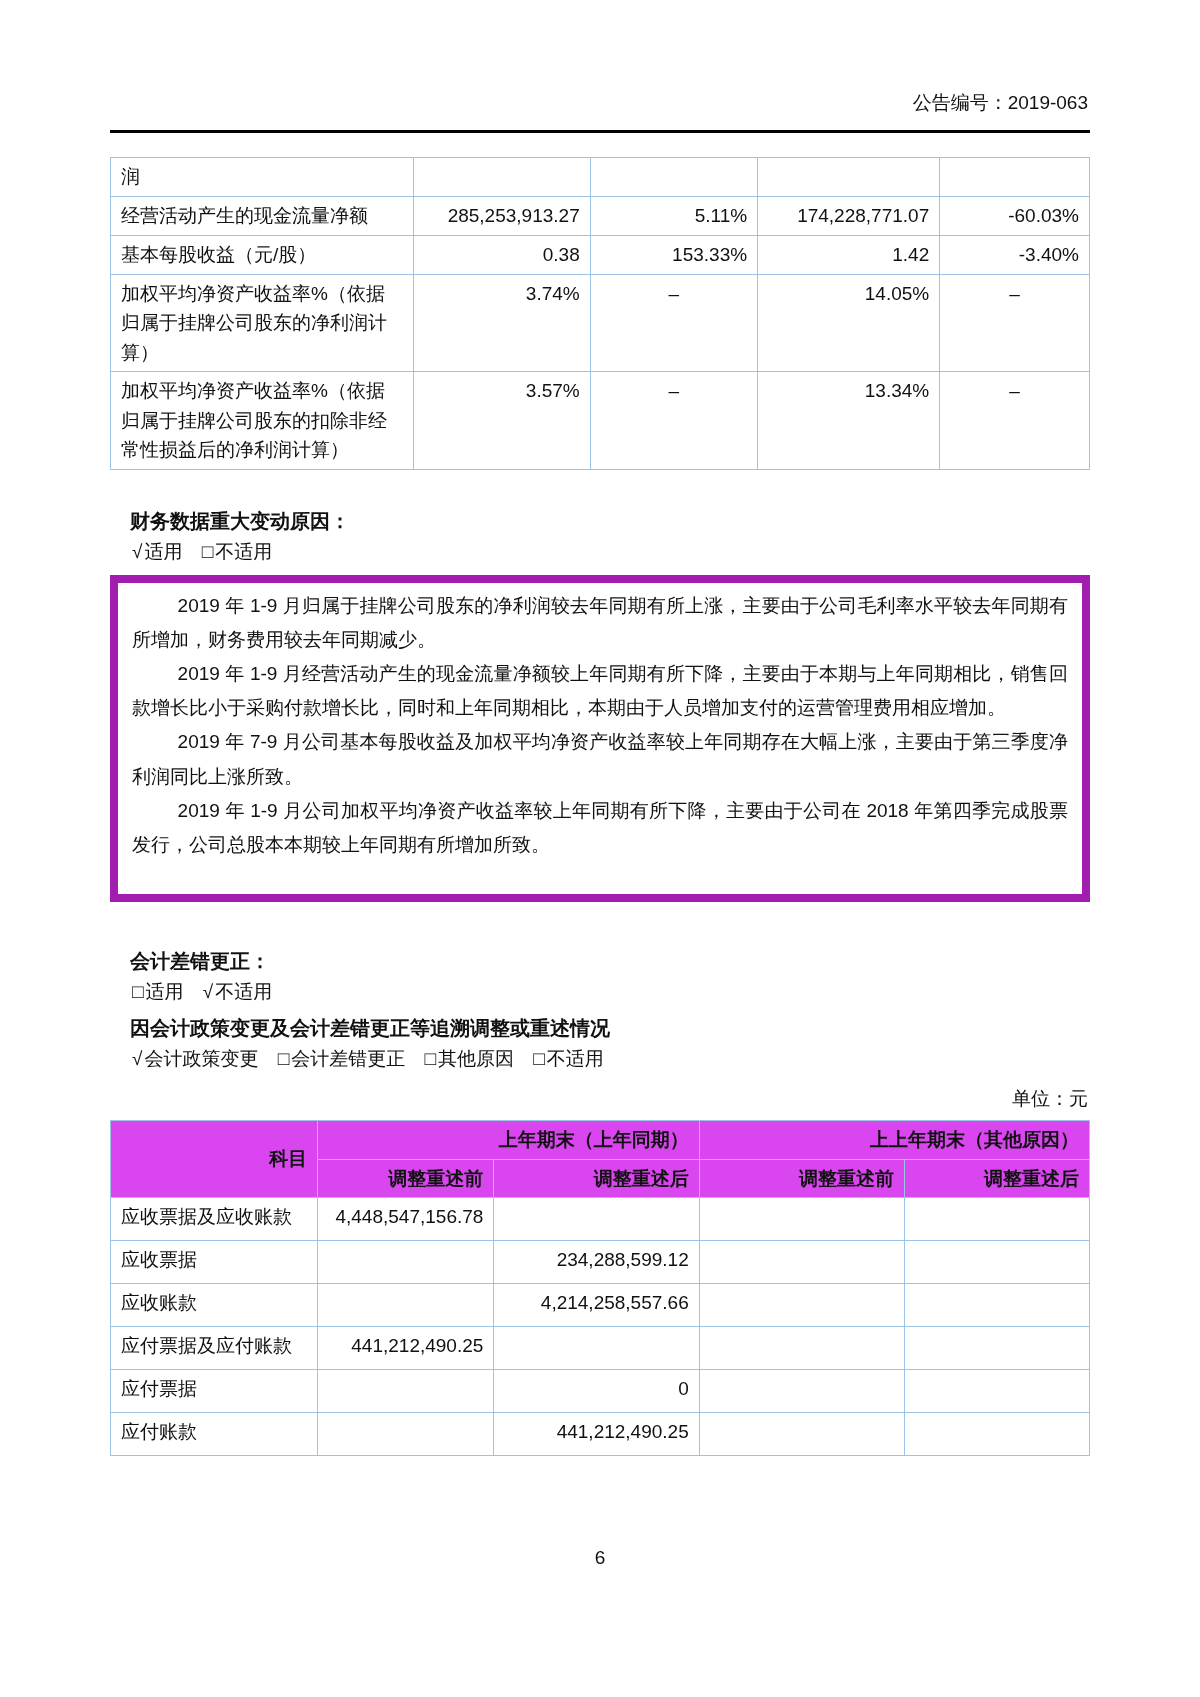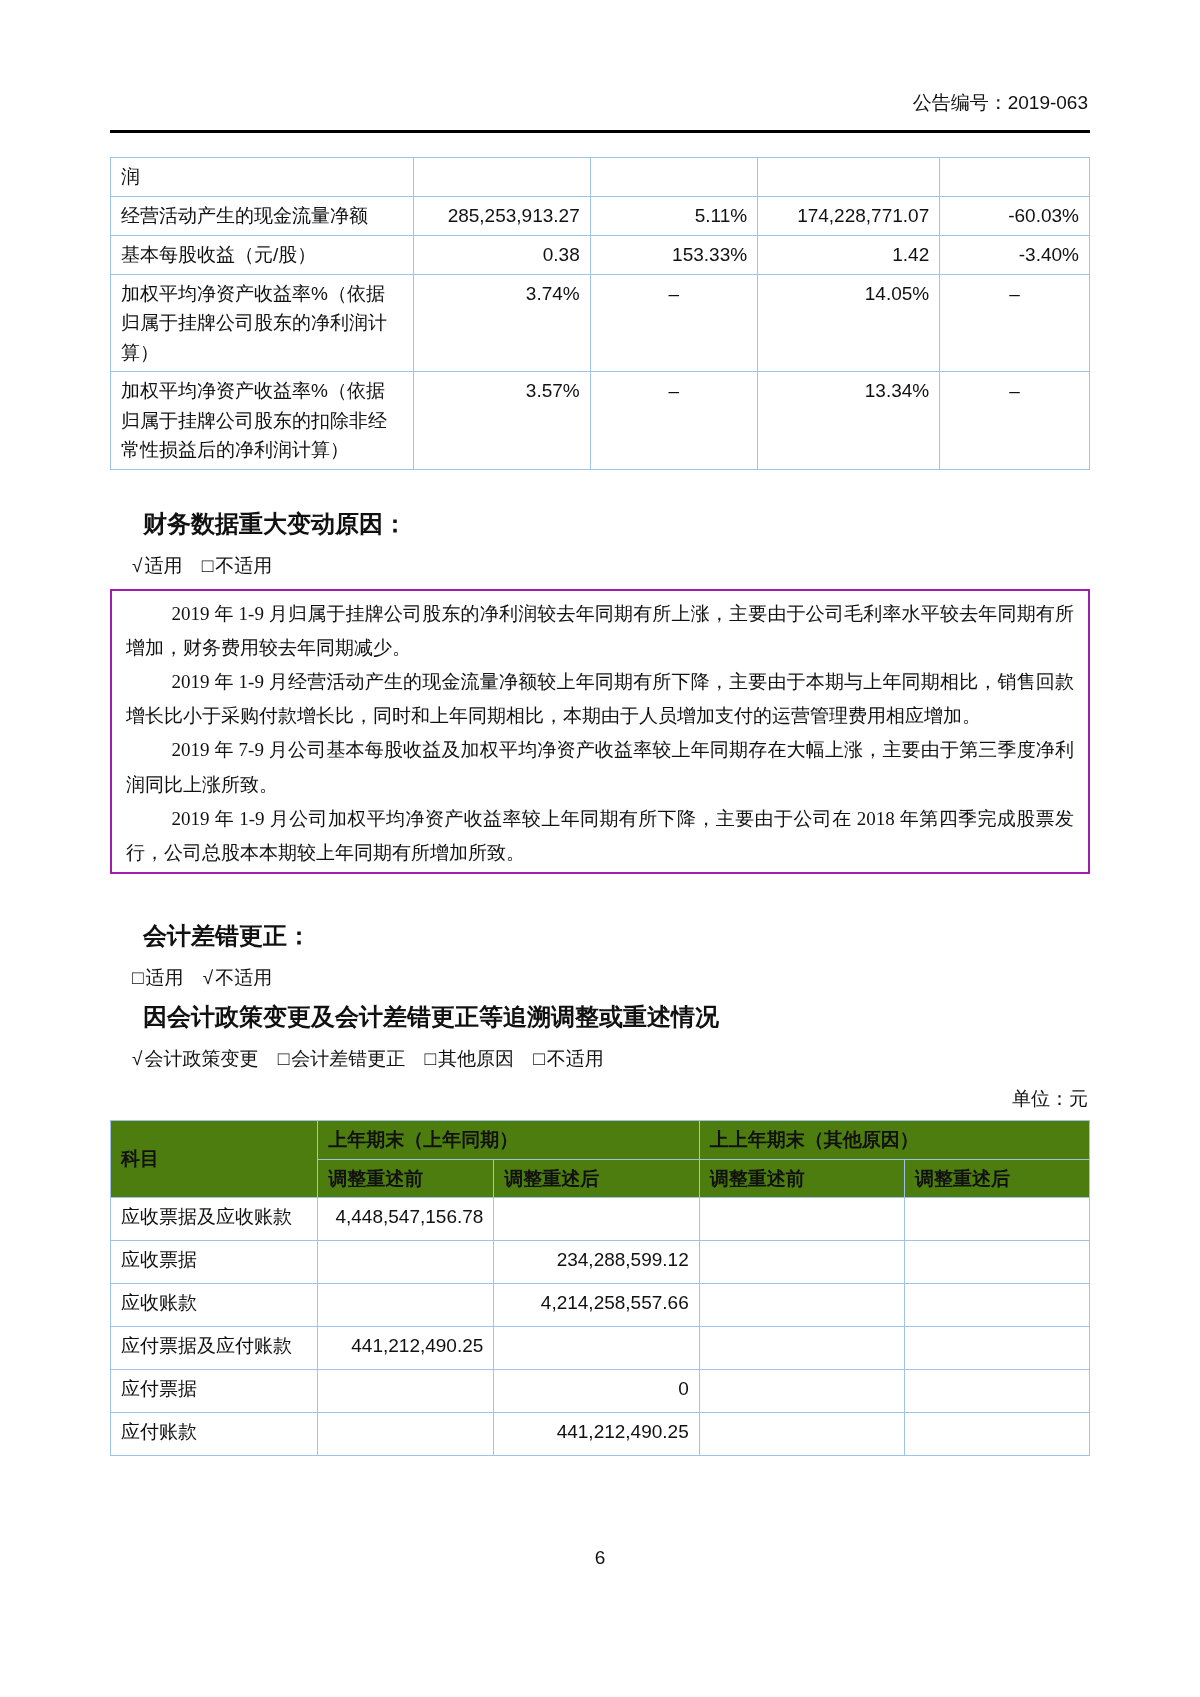--- a/index.html
+++ b/index.html
@@ -25,53 +25,52 @@
   
   .t1 { margin-top: 24px; }
   .t1 col.c1 { width: 31%; }
   .t1 col.c2 { width: 18%; }
   .t1 col.c3 { width: 17.1%; }
   .t1 col.c4 { width: 18.6%; }
   .t1 col.c5 { width: 15.3%; }
   .t1 td { height: 30px; }
 
   
-  .sec-title { font-weight: bold; font-size: 24px; margin: 13px; padding: 0 0 0 20px; }
+  .sec-title { font-weight: bold; font-size: 20px; margin: 0; padding: 0 0 0 20px; }
   .sec-title.mt-lg { margin-top: 38px; }
   .sec-title.mt-xl { margin-top: 46px; }
-  .opt-line { font-size: 19px; padding-left: 22px; margin-top: 12px; }
+  .opt-line { font-size: 19px; padding-left: 22px; margin-top: 4px; }
   .opt { margin-right: 14px; white-space: nowrap; }
   .opt .mark { margin-right: 2px; }
 
   
   .reasons-box {
-    border: 2px solid #a21caf;
+    border: 8px solid #a21caf;
     margin-top: 10px;
-    padding: 6px 14px 2px 14px;
-    font-family: Liberation Serif, serif;
+    padding: 6px 14px 32px 14px;
   }
   .reasons-box p {
     margin: 0;
     font-size: 19px;
     line-height: 1.8;
     text-align: justify;
     text-indent: 2.4em;
   }
 
   
   .unit-label { text-align: right; font-size: 19px; margin-top: 14px; padding-right: 2px; }
 
   
   .t2 { margin-top: 8px; }
   .t2 col.c1 { width: 21.2%; }
   .t2 col.c2 { width: 18%; }
   .t2 col.c3 { width: 21%; }
   .t2 col.c4 { width: 21%; }
   .t2 col.c5 { width: 18.9%; }
-  .t2 thead td { background: #4d7c0f; font-weight: bold; text-align: left; vertical-align: middle; height: 28px; }
+  .t2 thead td { background: #d946ef; font-weight: bold; text-align: right; vertical-align: middle; height: 28px; }
   .t2 tbody td { height: 34px; }
 
   
   .page-number {
     position: absolute; bottom: 128px; left: 0; width: 100%;
     text-align: center; font-size: 19px;
   }
 </style>
 </head>
 <body>

